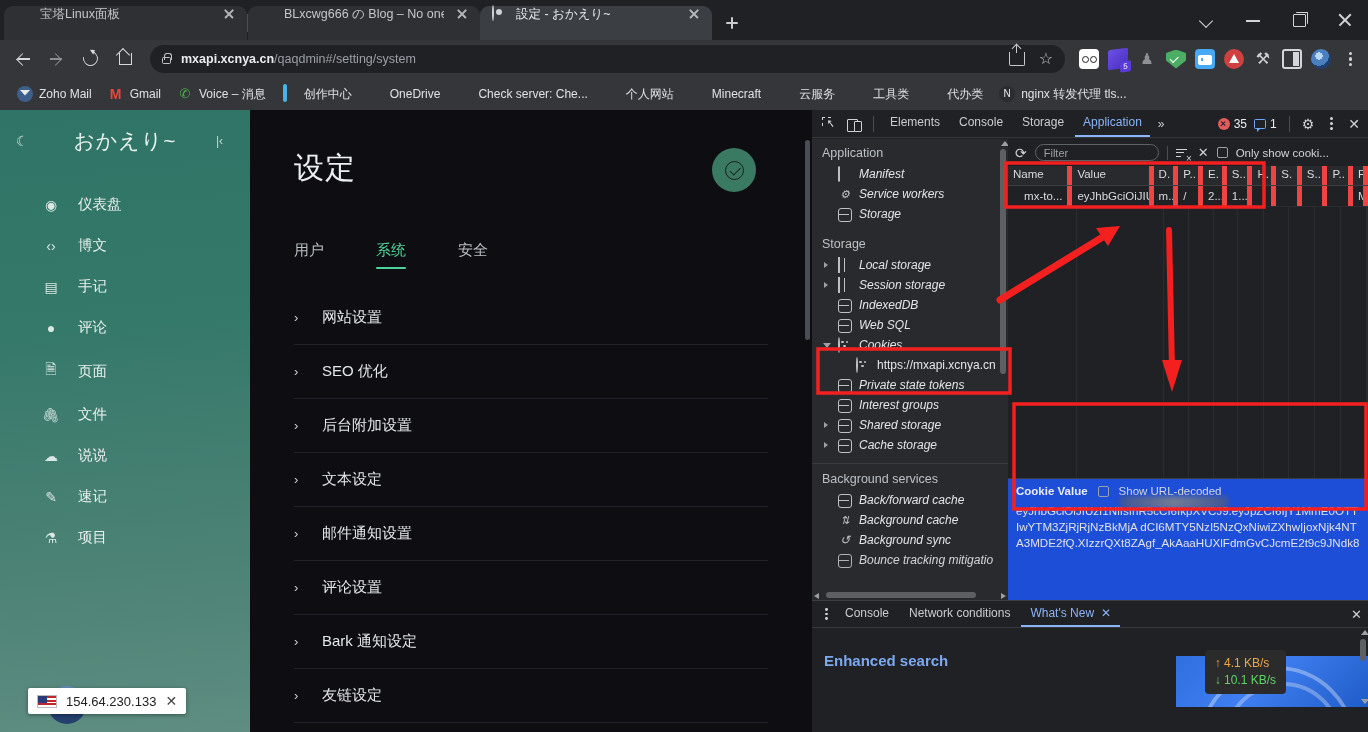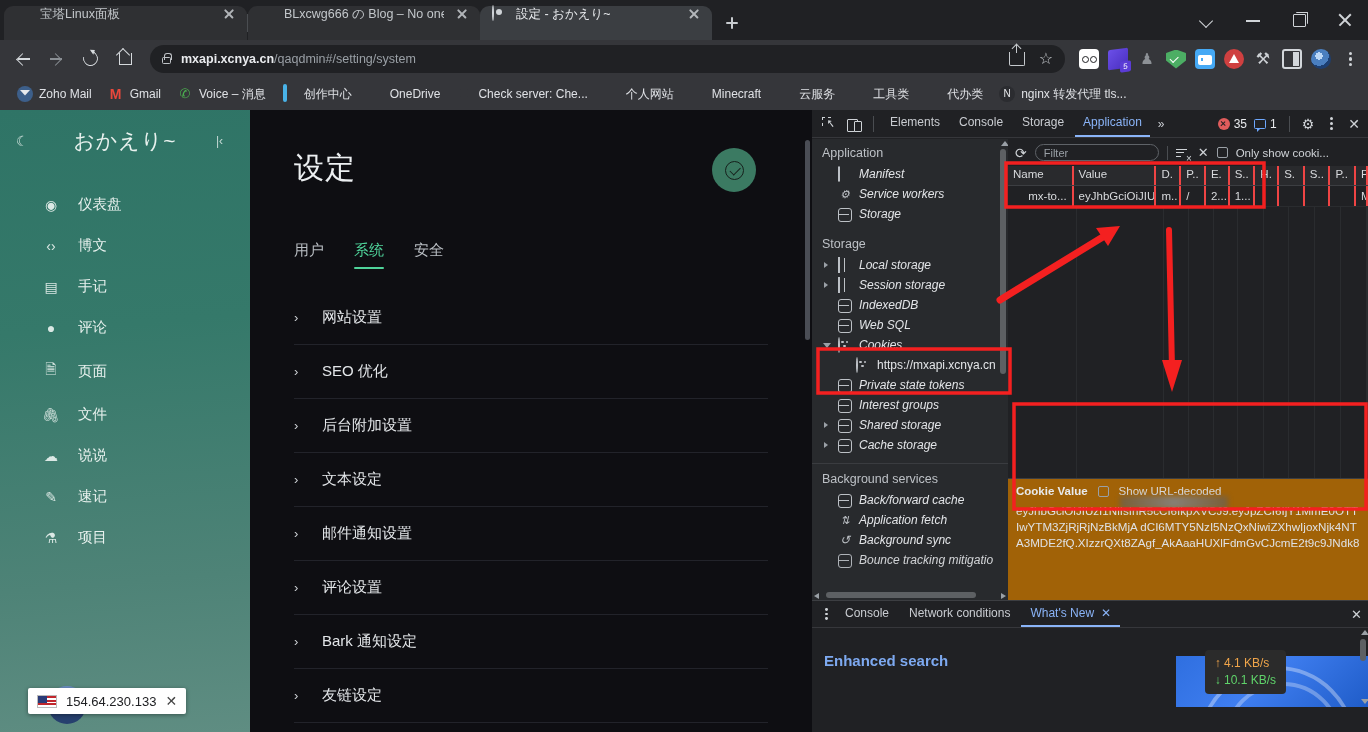--- a/index.html
+++ b/index.html
@@ -274,21 +274,21 @@
     position: absolute; right: 56px; top: 38px; width: 44px; height: 44px; border-radius: 50%;
     background: #3b7a62; display: flex; align-items: center; justify-content: center;
   }
   .fab-ring {
     width: 19px; height: 19px; border-radius: 50%; border: 1.6px solid #16201c; position: relative;
   }
   .fab-ring::after {
     content: ""; position: absolute; left: 4px; top: 5.4px; width: 9px; height: 4.6px;
     border-left: 1.6px solid #16201c; border-bottom: 1.6px solid #16201c; transform: rotate(-45deg);
   }
-  .tabs { display: flex; gap: 30px; margin-top: 52px; }
+  .tabs { display: flex; gap: 52px; margin-top: 52px; }
   .stab { font-size: 15px; color: #b9bec3; padding-bottom: 9px; position: relative; }
   .stab.on { color: #4fd39a; }
   .stab.on::after {
     content: ""; position: absolute; left: 0; right: 0; bottom: 0; height: 2.5px; background: #4fd39a; border-radius: 2px;
   }
   .rows { margin-top: 22px; }
   .srow {
     display: flex; align-items: center; gap: 16px; height: 54px;
     border-bottom: 1px solid #22232a; font-size: 15px; color: #e3e6e9;
   }
@@ -393,31 +393,31 @@
   .ic-clearf::after { content:"×"; position:absolute; right:-2px; bottom:-4px; font-size:10px; color:#cfd3d7; }
   .ck-x { font-size: 13px; }
   .ck-chk { width: 11px; height: 11px; border: 1.3px solid #9aa0a6; border-radius: 2px; flex: 0 0 11px; }
   .ck-only { white-space: nowrap; overflow: hidden; }
 
   .ck-table { position: absolute; left: 0; right: 0; top: 27px; bottom: 122px; }
   .ck-head {
     display: flex; height: 20px; background: #292a2d; border-bottom: 1px solid #3c3e42; font-size: 11.5px; color: #d8dadd;
   }
   .ck-head > div, .ck-row > div {
-    border-right: 2px solid #ef4444; padding: 2px 5px; overflow: hidden; white-space: nowrap;
+    border-right: 5px solid #ef4444; padding: 2px 5px; overflow: hidden; white-space: nowrap;
   }
   .ck-row { display: flex; height: 21px; font-size: 11.5px; color: #d8dadd; border-bottom: 1px solid #2a2c2f; }
   .ck-row > div { display: flex; align-items: center; }
   .ck-row .r { justify-content: flex-end; }
   .ck-grid { position: absolute; left: 0; right: 0; top: 41px; bottom: 0; display: flex; }
   .ck-grid > div { border-right: 1px solid #2a2c2f; }
 
   .ck-value {
     position: absolute; left: 0; right: 0; bottom: 0; height: 122px;
-    background: #a16207; border-top: 1px solid #3c3e42; padding: 6px 8px; overflow: hidden;
+    background: #1d4ed8; border-top: 1px solid #3c3e42; padding: 6px 8px; overflow: hidden;
   }
   .ckv-head { display: flex; align-items: center; gap: 10px; font-size: 11.5px; }
   .ckv-title { font-weight: bold; color: #e8eaed; }
   .ckv-chk { width: 11px; height: 11px; border: 1.3px solid #9aa0a6; border-radius: 2px; }
   .ckv-lab { color: #d8dadd; }
   .ckv-body {
     margin-top: 6px; font-size: 11.6px; line-height: 16px; color: #dfe1e4;
     word-break: break-all; position: relative;
   }
   .redact {
@@ -785,21 +785,21 @@
             <span>Cache storage</span>
           </div>
 
         <div class="dt-sec" style="margin-top:8px;border-top:1px solid #3a3c40;padding-top:8px;">Background services</div>
         <div class="dt-node l1">
             <span class="ni"><span class="ni-db"></span></span>
             <span>Back/forward cache</span>
           </div>
         <div class="dt-node l1">
             <span class="ni ni-arrows">⇅</span>
-            <span>Application fetch</span>
+            <span>Background cache</span>
           </div>
         <div class="dt-node l1">
             <span class="ni ni-sync">↺</span>
             <span>Background sync</span>
           </div>
         <div class="dt-node l1" style="opacity:.9">
             <span class="ni"><span class="ni-db"></span></span>
             <span>Bounce tracking mitigatio</span>
           </div>
 

